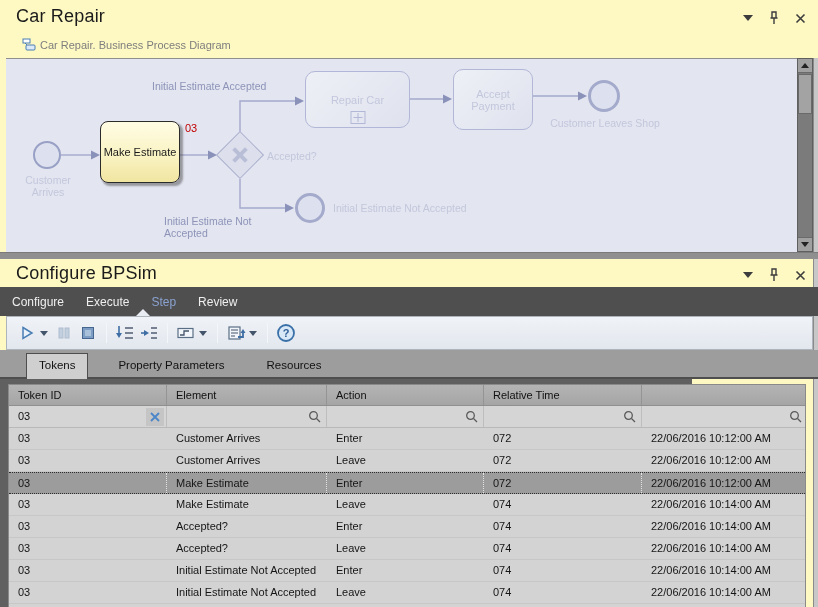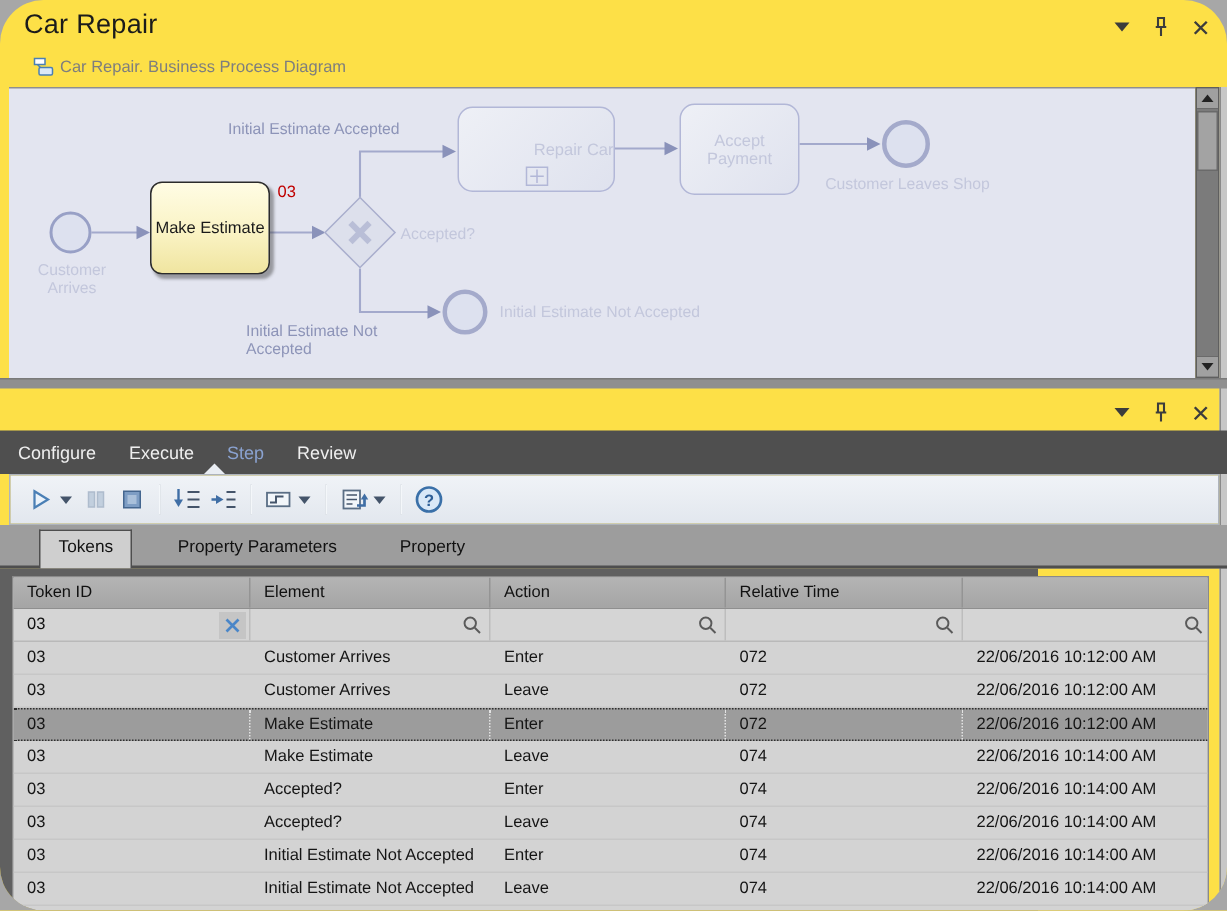--- a/index.html
+++ b/index.html
@@ -1,18 +1,18 @@
 <!DOCTYPE html>
 <html><head>
 <meta charset="utf-8">
 <style>
   * { margin:0; padding:0; box-sizing:border-box; }
   html,body { width:818px; height:607px; }
   body { font-family:"Liberation Sans", sans-serif; background:#a7a7a7; }
-  #app { position:relative; width:818px; height:607px; overflow:hidden; background:#fde047;border-radius:29px; }
+  #app { position:relative; width:818px; height:607px; overflow:hidden; background:#fef9c3; }
 
   
   .panel-title { position:absolute; left:16px; font-size:18px; color:#1b1b1b; letter-spacing:.2px; }
   .win-controls { position:absolute; right:10px; display:flex; gap:10px; align-items:center; }
   .wc-btn { width:16px; height:16px; display:flex; align-items:center; justify-content:center; cursor:default; }
   .caret-down { width:0; height:0; border-left:5px solid transparent; border-right:5px solid transparent; border-top:6px solid #3c3c3c; }
 
   .breadcrumb { position:absolute; left:22px; top:38px; display:flex; align-items:center; gap:4px; font-size:11px; color:#7e7e7e; }
 
   
@@ -146,21 +146,21 @@
     <div class="token-badge" style="left:179px; top:63px;">03</div>
 
     <div id="gateway">
       <div class="xbar-h"></div>
       <div class="xbar-v"></div>
     </div>
     <div class="node-label" style="left:261px; top:91px;">Accepted?</div>
 
     <div class="flow-label" style="left:146px; top:21px;">Initial Estimate Accepted</div>
 
-    <div class="task" style="left:299px; top:12px; width:105px; height:57px;justify-content:flex-end;">
+    <div class="task" style="left:299px; top:12px; width:105px; height:57px;">
       <span>Repair Car</span>
       <div class="subprocess-marker"></div>
     </div>
 
     <div class="task" style="left:447px; top:10px; width:80px; height:61px;text-align:center;">
       <span>Accept Payment</span>
     </div>
 
     <div class="event-circle end" style="left:582px; top:21px; width:32px; height:32px;"></div>
     <div class="node-label" style="left:543px; top:58px; width:112px; text-align:center;">Customer Leaves Shop</div>
@@ -176,20 +176,21 @@
       </div>
     <div id="dthumb"></div>
     <div class="sb-btn sb-dn">
         <div class="tri-dn"></div>
       </div>
   </div>
   <div id="right-strip"></div>
 
   <div id="splitter"></div>
 
+  <div class="panel-title" style="top:263px;">Configure BPSim</div>
   <div class="win-controls" style="top:267px;">
     <div class="wc-btn">
         <div class="caret-down"></div>
       </div>
     <div class="wc-btn">
       <svg width="12" height="14" viewBox="0 0 12 14">
           <path d="M4 1 h4 v6 h-4 z M2.5 7 h7 M6 7 v6" stroke="#3c3c3c" stroke-width="1.4" fill="none"></path>
         </svg>
     </div>
     <div class="wc-btn">
@@ -276,21 +277,21 @@
       <svg width="20" height="20" viewBox="0 0 20 20">
         <circle cx="10" cy="10" r="8" fill="#d9e8f7" stroke="#3a70a8" stroke-width="1.8"></circle>
         <text x="10" y="14" text-anchor="middle" font-size="11" font-family="Liberation Sans, sans-serif" font-weight="bold" fill="#2f5f96">?</text>
       </svg>
     </div>
   </div>
 
   <div id="doc-tabs">
     <div class="doc-tab active">Tokens</div>
     <div class="doc-tab">Property Parameters</div>
-    <div class="doc-tab">Property</div>
+    <div class="doc-tab">Resources</div>
   </div>
 
   <div id="table-zone">
     <div id="grid">
       <div class="grid-row" id="grid-header">
         <div class="hcell">Token ID</div>
         <div class="hcell">Element</div>
         <div class="hcell">Action</div>
         <div class="hcell">Relative Time</div>
       </div>

